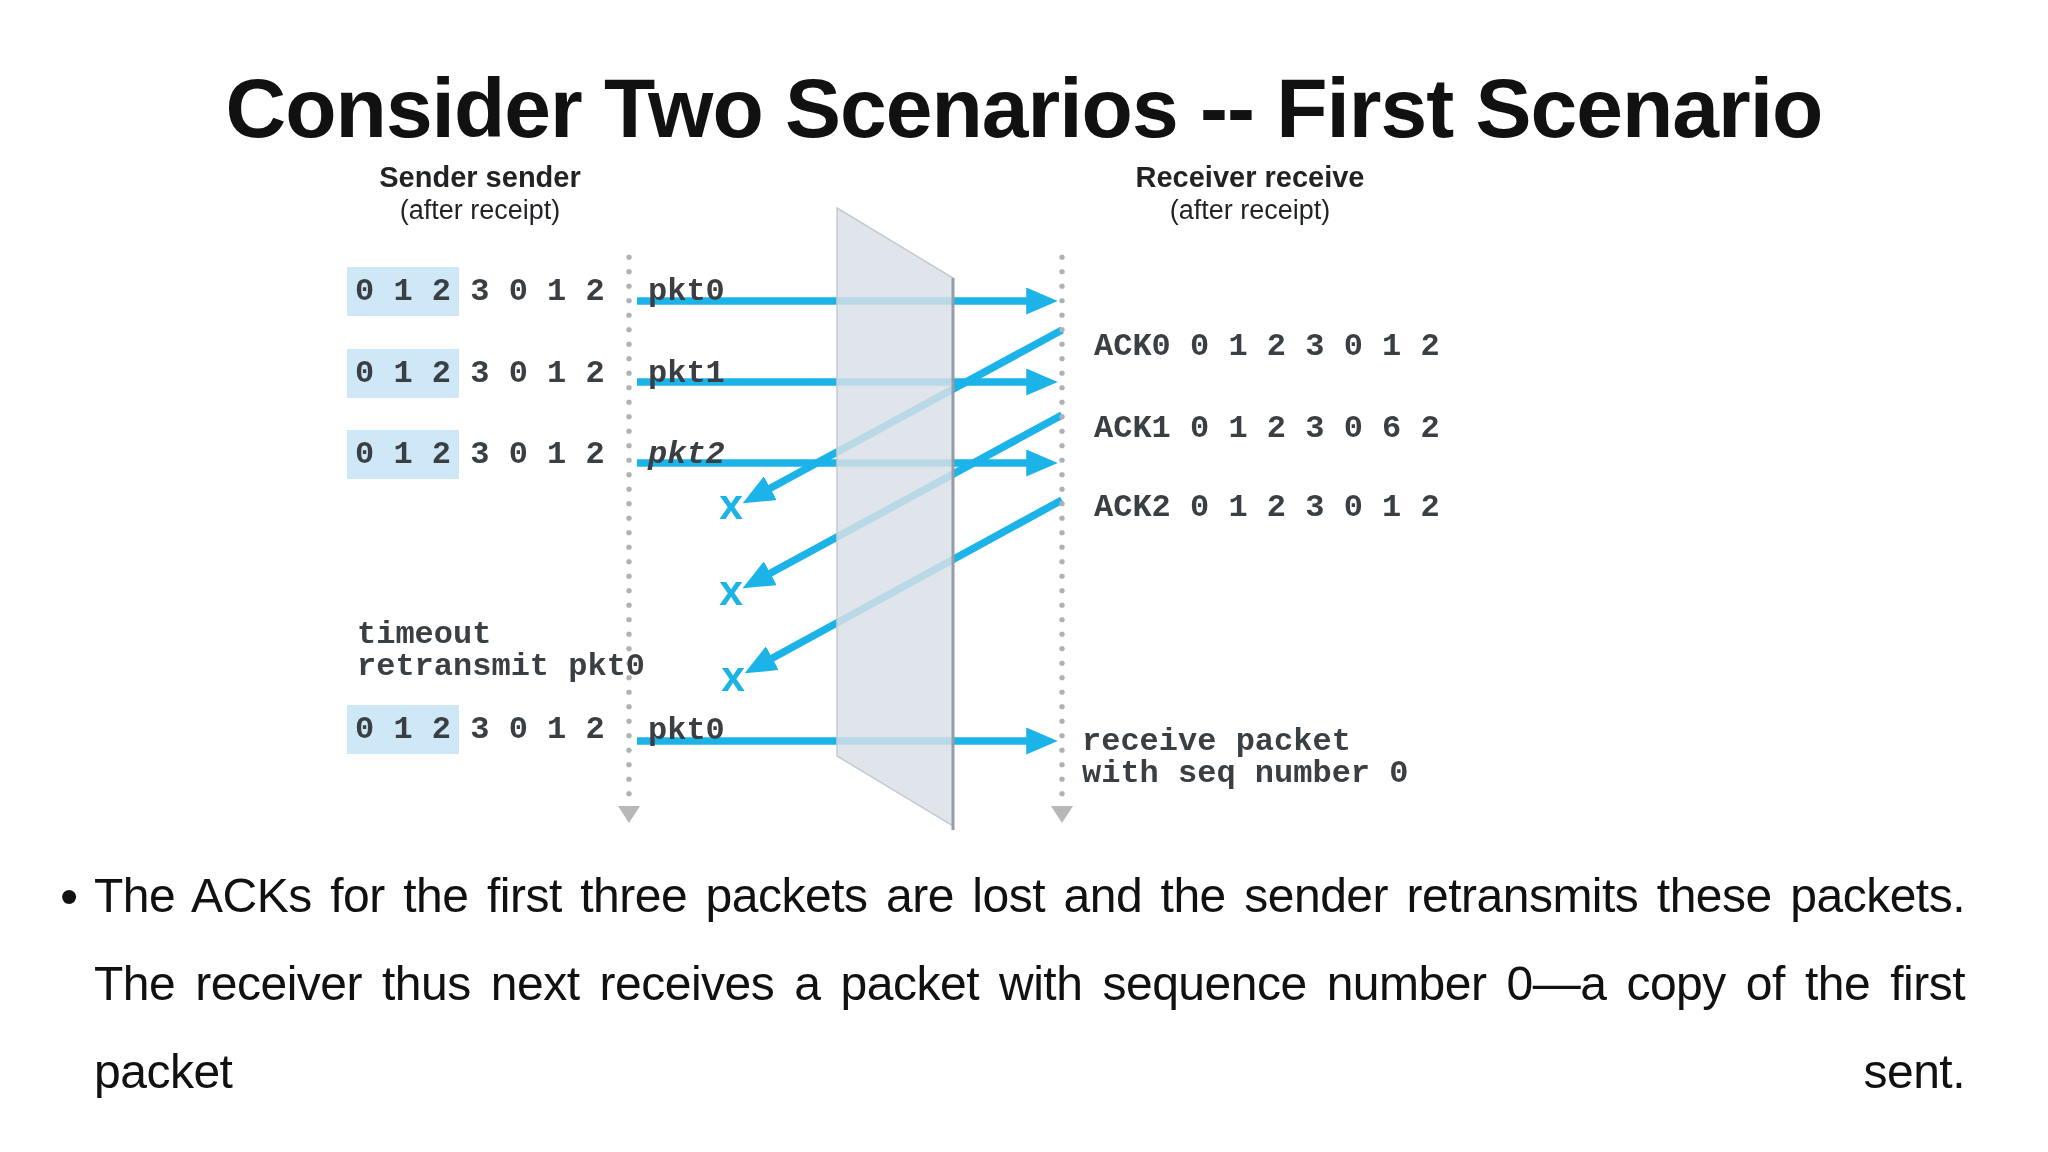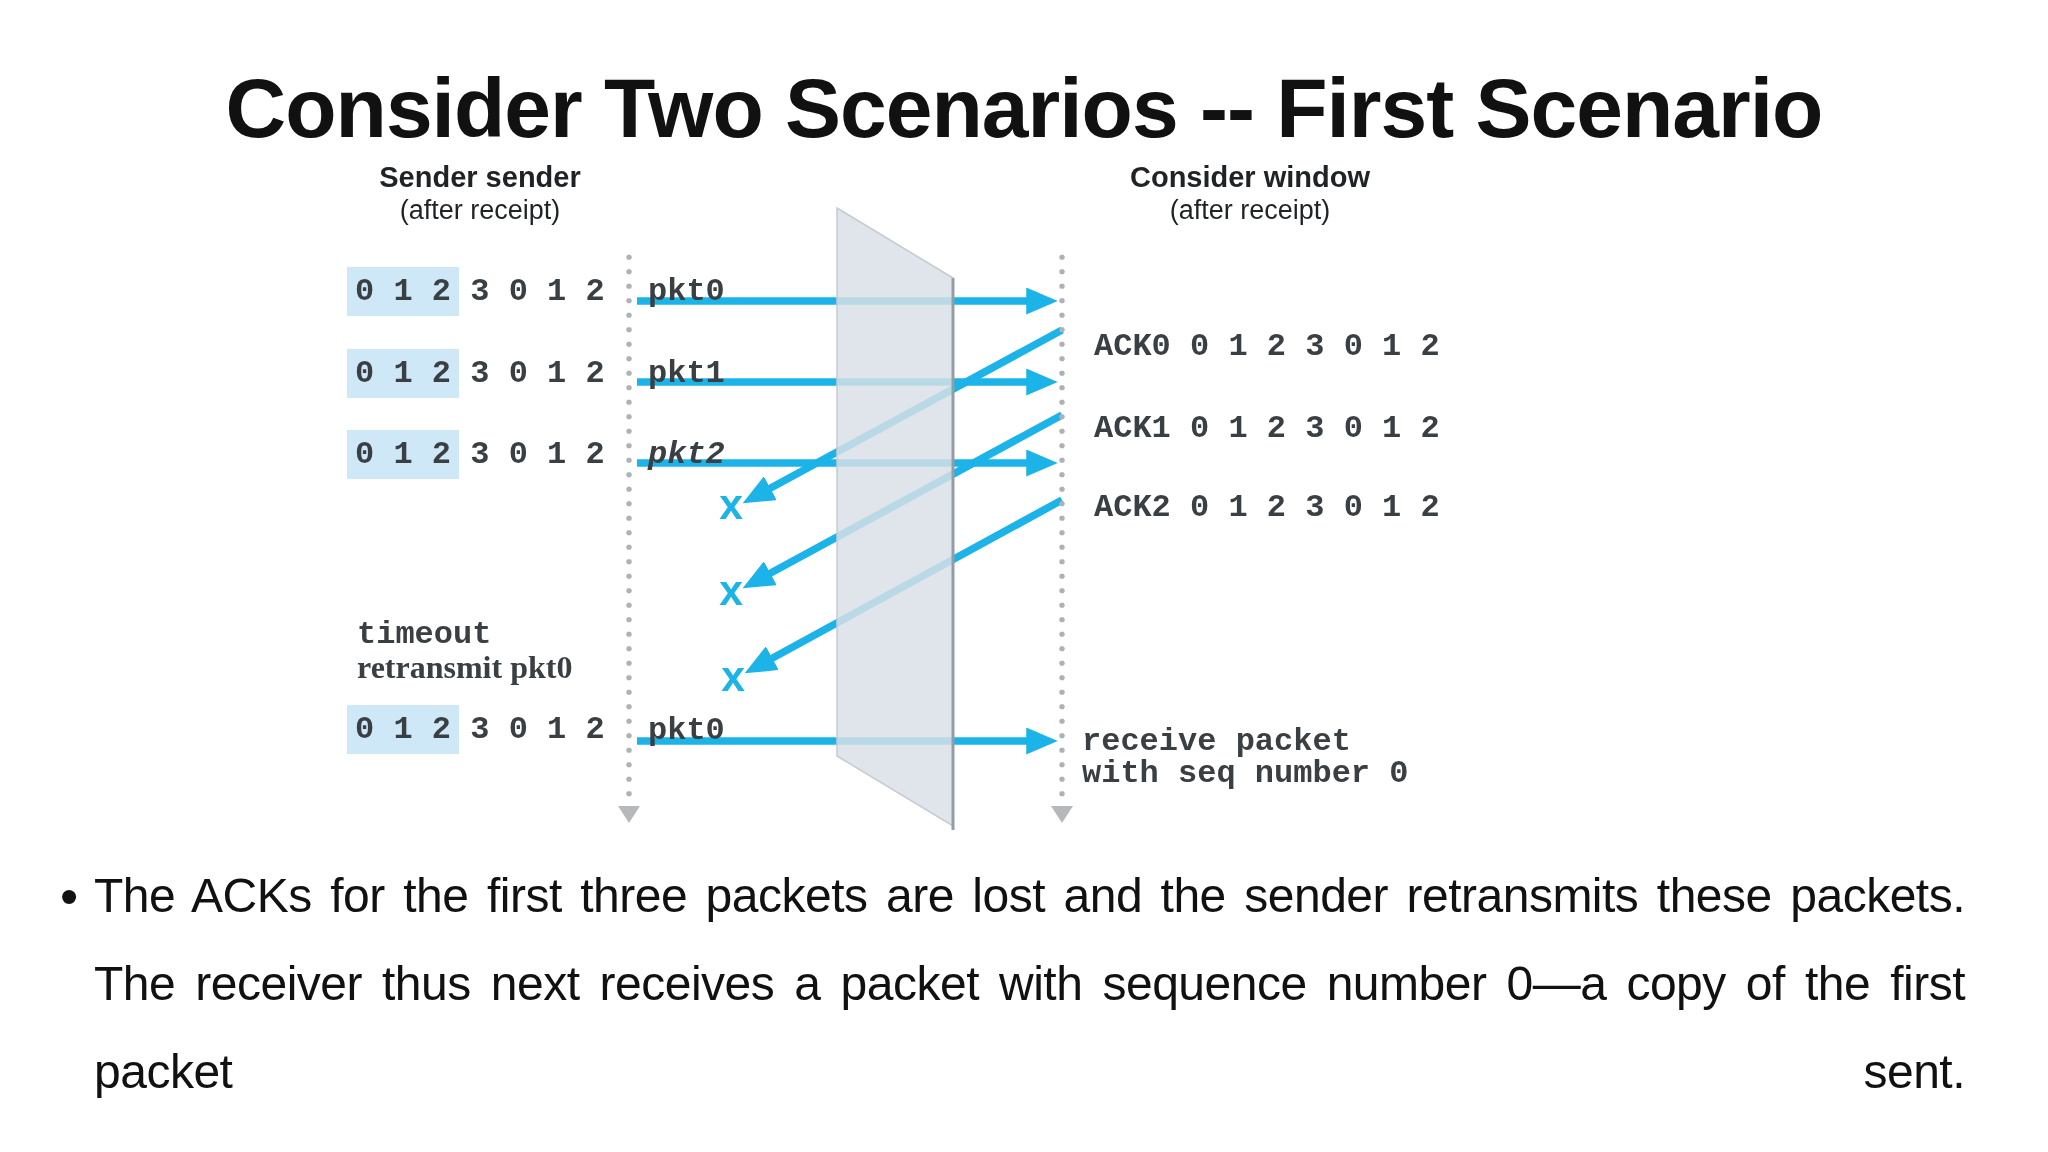--- a/index.html
+++ b/index.html
@@ -107,53 +107,53 @@
 
       <polygon points="837,208 953,278 953,826 837,756" fill="#d9e0e6" fill-opacity="0.84" stroke="#c3cbd1" stroke-width="1.5"></polygon>
       <line x1="953" y1="278" x2="953" y2="830" stroke="#939da5" stroke-width="3"></line>
     </svg>
 
     <div class="col-header" style="left:310px;top:160px;">
       <div class="hdr">Sender sender</div>
       <div class="sub">(after receipt)</div>
     </div>
     <div class="col-header" style="left:1080px;top:160px;">
-      <div class="hdr">Consider window</div>
+      <div class="hdr">Receiver receive</div>
       <div class="sub">(after receipt)</div>
     </div>
 
     <div class="timeline" style="left:626px;top:250px;height:552px;"></div>
     <div class="timeline-head" style="left:618px;top:806px;"></div>
     <div class="timeline" style="left:1059px;top:250px;height:552px;"></div>
     <div class="timeline-head" style="left:1051px;top:806px;"></div>
 
     <div class="winrow mono" style="left:355px;top:260px;"><span class="hl">0 1 2</span><span> 3 0 1 2</span></div>
     <div class="winrow mono" style="left:355px;top:342px;"><span class="hl">0 1 2</span><span> 3 0 1 2</span></div>
     <div class="winrow mono" style="left:355px;top:423px;"><span class="hl">0 1 2</span><span> 3 0 1 2</span></div>
     <div class="winrow mono" style="left:355px;top:698px;"><span class="hl">0 1 2</span><span> 3 0 1 2</span></div>
 
     <div class="dia-label mono" style="left:357px;top:603px;">timeout</div>
-    <div class="dia-label mono" style="left:357px;top:635px;font-family:Liberation Serif, serif;">retransmit pkt0</div>
+    <div class="dia-label mono" style="left:357px;top:635px;">retransmit pkt0</div>
 
     <div class="dia-label mono" style="left:648px;top:260px;">pkt0</div>
     <div class="dia-label mono" style="left:648px;top:342px;">pkt1</div>
     <div class="dia-label mono" style="left:648px;top:423px;font-style:italic;">pkt2</div>
     <div class="dia-label mono" style="left:648px;top:699px;">pkt0</div>
 
     <div class="xmark" style="left:731px;top:508px;">x</div>
     <div class="xmark" style="left:731px;top:594px;">x</div>
     <div class="xmark" style="left:733px;top:680px;">x</div>
 
     <div class="ackrow mono" style="left:1082px;top:315px;">
       <span class="acklabel">ACK0</span>
       <span class="acknums"><span>0 </span><span class="hl">1 2 3</span><span> 0 1 2</span></span>
     </div>
     <div class="ackrow mono" style="left:1082px;top:397px;">
       <span class="acklabel">ACK1</span>
-      <span class="acknums"><span>0 1 </span><span class="hl">2 3 0</span><span> 1 2</span></span>
+      <span class="acknums"><span>0 1 </span><span class="hl">2 3 0</span><span> 6 2</span></span>
     </div>
     <div class="ackrow mono" style="left:1082px;top:476px;">
       <span class="acklabel">ACK2</span>
       <span class="acknums"><span>0 1 2 </span><span class="hl">3 0 1</span><span> 2</span></span>
     </div>
 
     <div class="dia-label mono" style="left:1082px;top:710px;">receive packet</div>
     <div class="dia-label mono" style="left:1082px;top:742px;">with seq number 0</div>
 
   </div>

